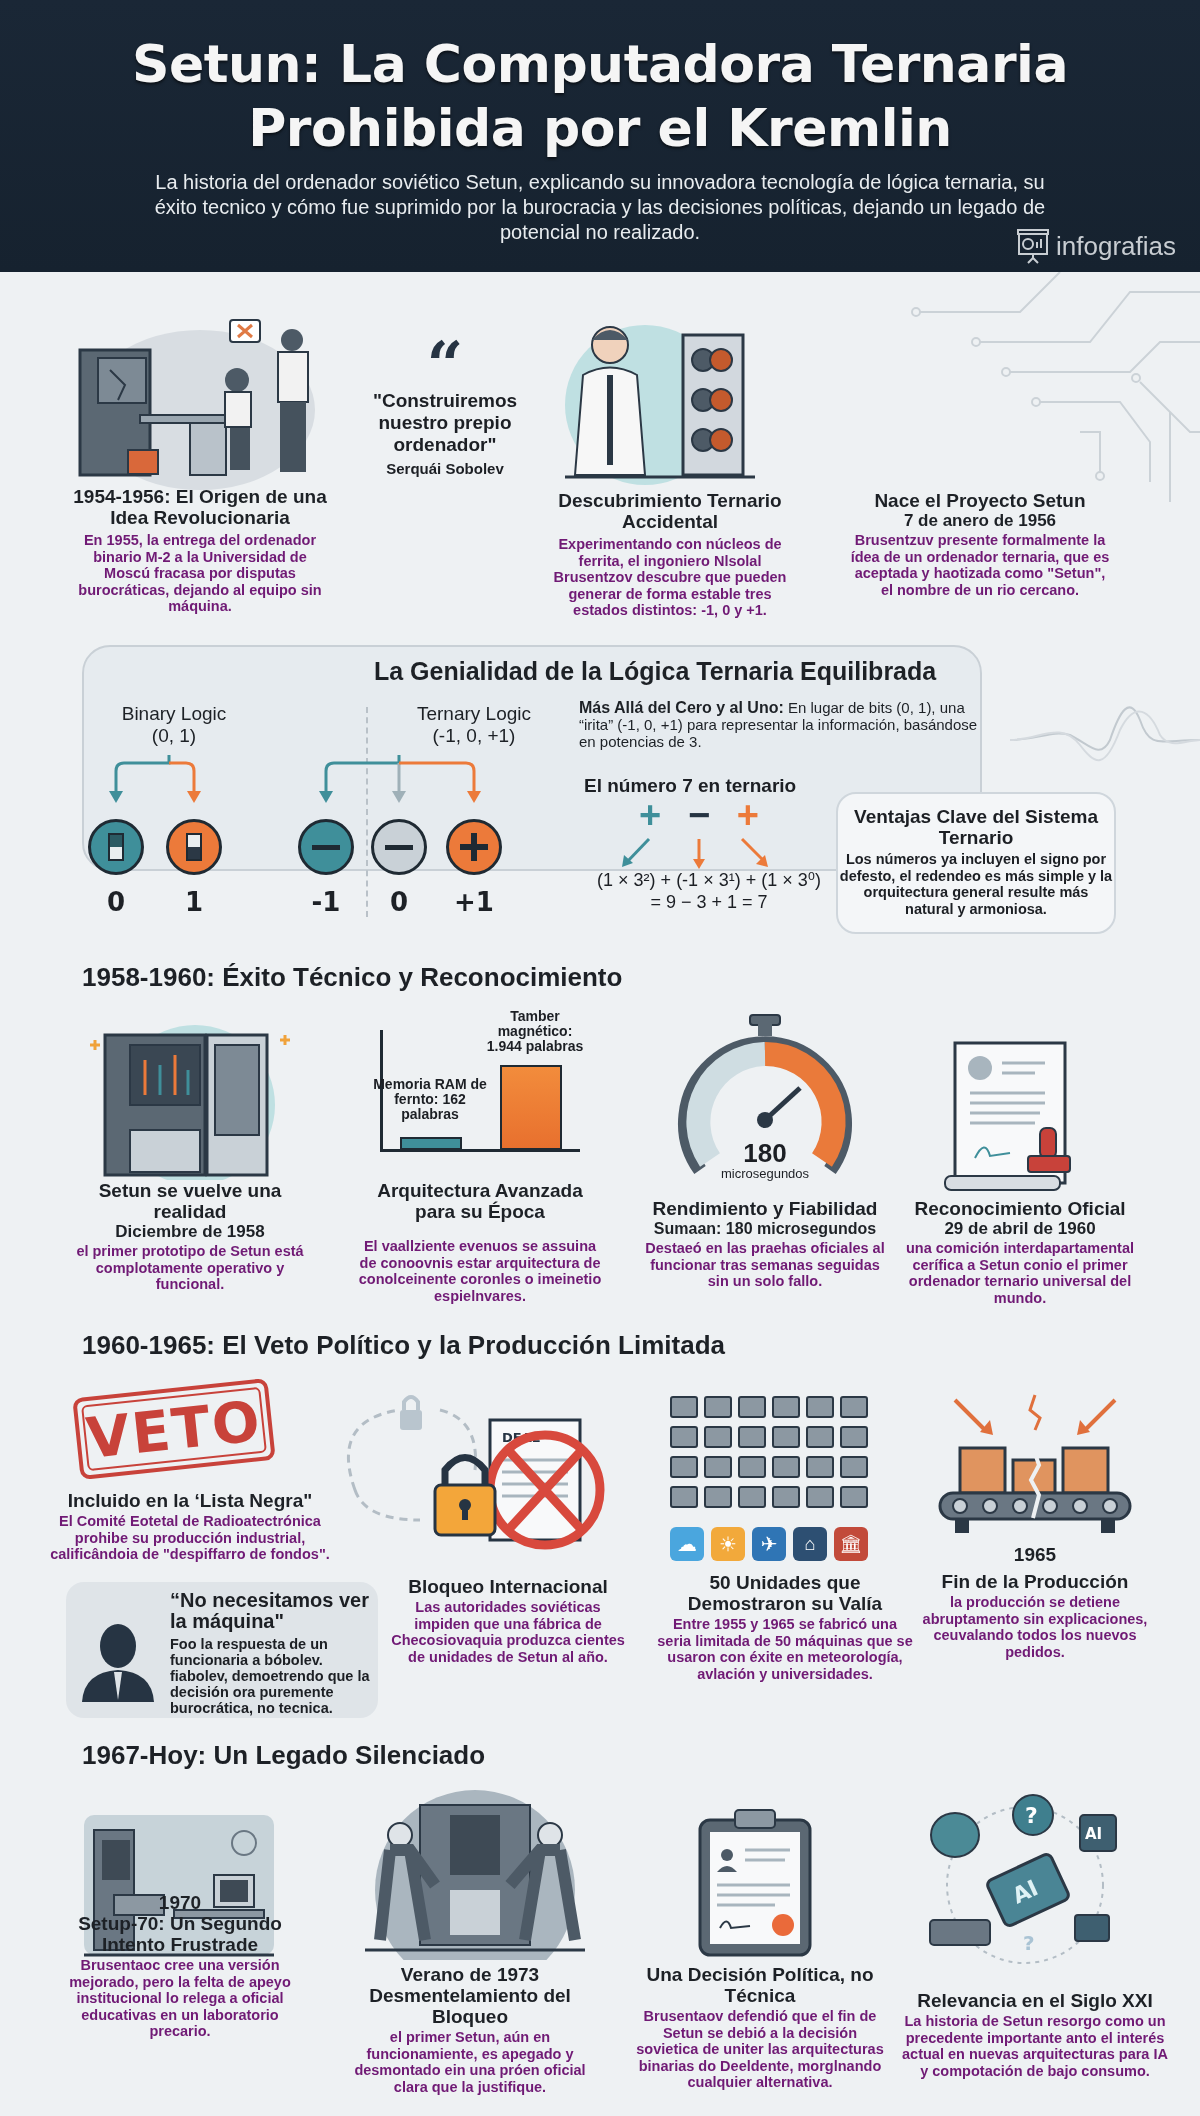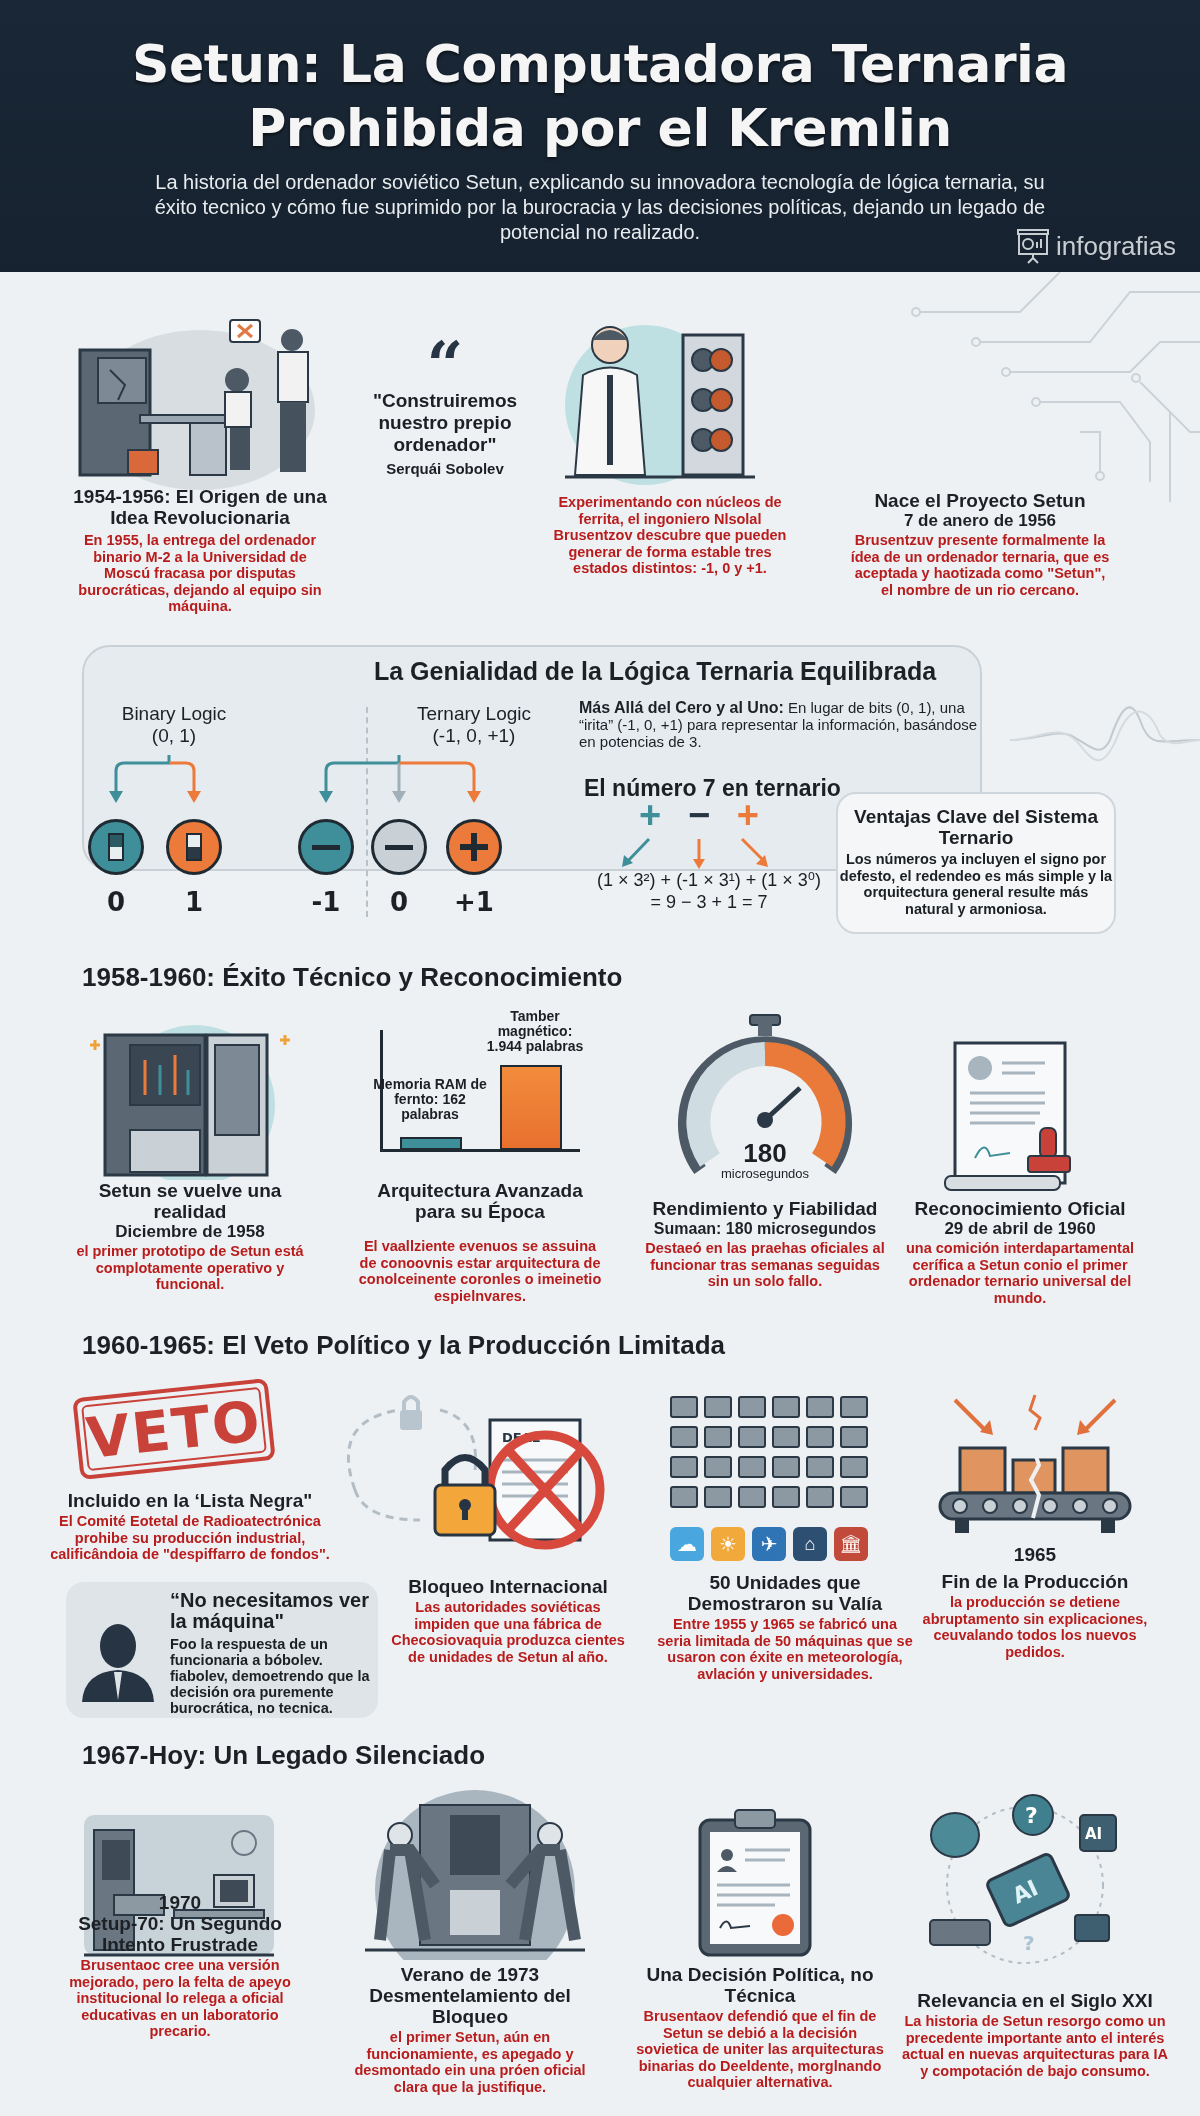--- a/index.html
+++ b/index.html
@@ -34,21 +34,21 @@
   }
   .brand svg { width: 34px; height: 36px; }
 
   
   .circuit { position: absolute; right: 0; top: 272px; width: 300px; height: 230px; opacity: .5; }
   .wave { position: absolute; right: 0; top: 690px; width: 190px; height: 90px; opacity: .6; }
 
   .cell { position: absolute; text-align: center; }
   .cell .t { font-weight: bold; font-size: 19px; line-height: 21px; color: #1d2126; }
   .cell .s { font-weight: bold; font-size: 17px; line-height: 19px; color: #1d2126; }
-  .cell .d { font-size: 14.5px; line-height: 16.5px; color: #b91c1c; font-weight: bold; }
+  .cell .d { font-size: 14.5px; line-height: 16.5px; color: #701a75; font-weight: bold; }
   .illu { position: absolute; }
 
   .section-h {
     position: absolute; left: 82px; font-weight: bold; font-size: 26px; color: #1d2126;
     font-family: "Liberation Sans", sans-serif;
   }
 
   
   .quote-mark { font-family: "DejaVu Serif", serif; font-size: 64px; line-height: 50px; color: #263443; font-weight: bold; }
   .quote-text { font-size: 19px; line-height: 22px; font-weight: bold; }
@@ -59,21 +59,21 @@
     position: absolute; left: 82px; top: 645px; width: 900px; height: 226px;
     border: 2px solid #c9d0d6; border-radius: 28px; background: #e6ebef;
   }
   .logic h2 { position: absolute; left: 290px; top: 10px; font-size: 25px; font-weight: bold; color: #1d2126; }
   .divider { position: absolute; left: 282px; top: 60px; height: 210px; border-left: 2px dashed #b9c1c8; }
   .lbl { position: absolute; text-align: center; font-size: 19px; line-height: 22px; color: #1d2126; }
   .circ { position: absolute; width: 56px; height: 56px; border-radius: 50%; border: 3px solid #1f2a33; display:flex; align-items:center; justify-content:center; }
   .num { position: absolute; font-family: "DejaVu Sans", sans-serif; font-weight: bold; font-size: 26px; color: #1d2126; width: 60px; text-align: center; }
   .explain { position: absolute; left: 495px; top: 52px; width: 400px; font-size: 15px; line-height: 17px; color: #1d2126; }
   .explain b { font-size: 16px; }
-  .seven-h { position: absolute; left: 500px; top: 128px; font-weight: bold; font-size: 23px; }
+  .seven-h { position: absolute; left: 500px; top: 128px; font-weight: bold; font-size: 19px; }
   .formula { position: absolute; left: 490px; top: 222px; width: 270px; text-align: center; font-size: 18px; line-height: 22px; }
   .adv {
     position: absolute; left: 836px; top: 792px; width: 280px; height: 142px;
     background: #f4f6f8; border: 2px solid #cfd6dc; border-radius: 20px; text-align: center; padding-top: 12px;
   }
   .adv .t { font-weight: bold; font-size: 19px; line-height: 21px; }
   .adv .d { font-weight: bold; font-size: 14.5px; line-height: 16.5px; margin-top: 3px; }
 
   
   .nomaq {
@@ -167,20 +167,21 @@
     <circle cx="138" cy="45" r="11" fill="#4d5a66"></circle>
       <circle cx="156" cy="45" r="11" fill="#c45a2d"></circle>
     <circle cx="138" cy="85" r="11" fill="#4d5a66"></circle>
       <circle cx="156" cy="85" r="11" fill="#c45a2d"></circle>
     <circle cx="138" cy="125" r="11" fill="#4d5a66"></circle>
       <circle cx="156" cy="125" r="11" fill="#c45a2d"></circle>
   </g>
   <line x1="0" y1="162" x2="190" y2="162" stroke="#2b3845" stroke-width="3"></line>
 </svg>
 <div class="cell" style="left:540px;top:490px;width:260px">
+  <div class="t">Descubrimiento Ternario Accidental</div>
   <div class="d" style="margin-top:4px">Experimentando con núcleos de ferrita, el ingoniero Nlsolal Brusentzov descubre que pueden generar de forma estable tres estados distintos: -1, 0 y +1.</div>
 </div>
 
 <div class="cell" style="left:850px;top:490px;width:260px">
   <div class="t">Nace el Proyecto Setun</div>
   <div class="s">7 de anero de 1956</div>
   <div class="d" style="margin-top:2px">Brusentzuv presente formalmente la ídea de un ordenador ternaria, que es aceptada y haotizada como "Setun", el nombre de un rio cercano.</div>
 </div>
 
 <div class="logic">

